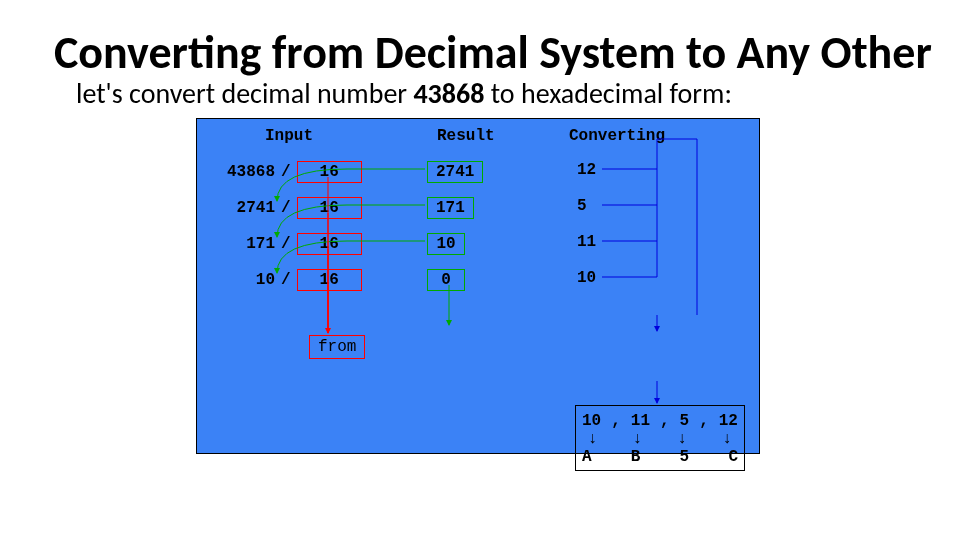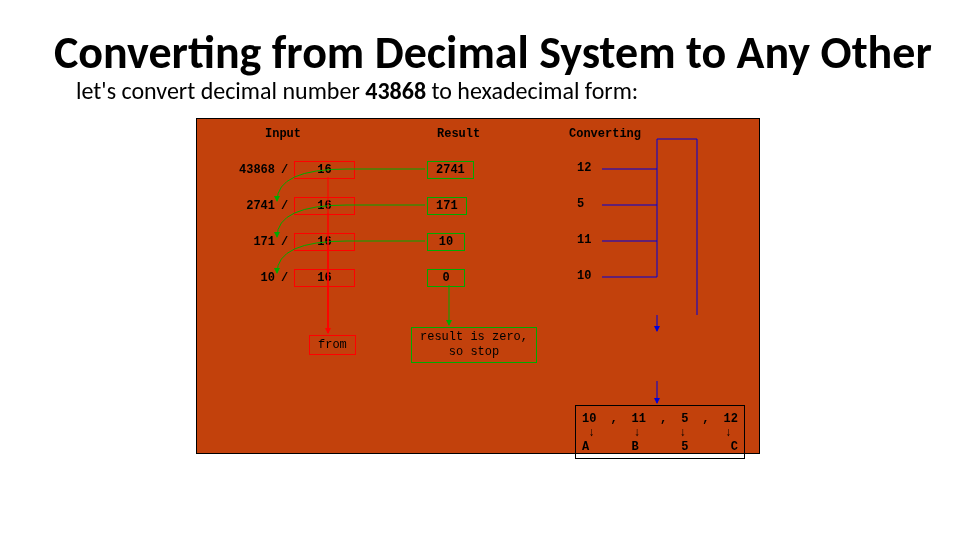--- a/index.html
+++ b/index.html
@@ -17,35 +17,35 @@
     top: 24px;
     left: 54px;
     font-size: 46px;
     font-weight: 700;
     color: #000;
   }
   .subtitle {
     position: absolute;
     top: 76px;
     left: 76px;
-    font-size: 24px;
+    font-size: 28px;
     color: #000;
   }
   .subtitle .bold { font-weight: 700; }
   .diagram {
     position: absolute;
     top: 118px;
     left: 196px;
     width: 564px;
     height: 336px;
     border: 1px solid #000;
     font-family: "Courier New", monospace;
-    font-size: 12px;
+    font-size: 16px;
     font-weight: 700;
-    background: #c2410c;
+    background: #3b82f6;
   }
   .diagram > div { position: absolute; }
 
   .hdr { top: 8px; }
   .hdr-input   { left: 68px; }
   .hdr-result  { left: 240px; }
   .hdr-remain  { left: 372px; }
 
   .numL { text-align: right; width: 48px; }
   .slash { color:#000; }
@@ -172,24 +172,20 @@
     <span class="numL">10</span>
     <span class="slash">/</span>
     <span class="box16">16</span>
   </div>
   <div class="r4 col-result">
     <span class="boxRes">0</span>
   </div>
   <div class="r4 col-remain">10</div>
 
   <div class="baseBox">from</div>
-  <div class="stopBox">
-    <span>result is zero,</span><br>
-    <span>so stop</span>
-  </div>
 
 
   <div class="hexBox">
     <div class="row">
       <span>10</span>
         <span class="sep">,</span>
       <span>11</span>
         <span class="sep">,</span>
       <span>5</span>
         <span class="sep">,</span>

